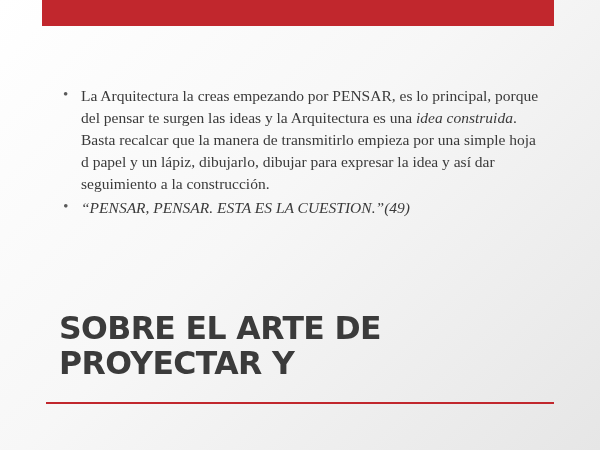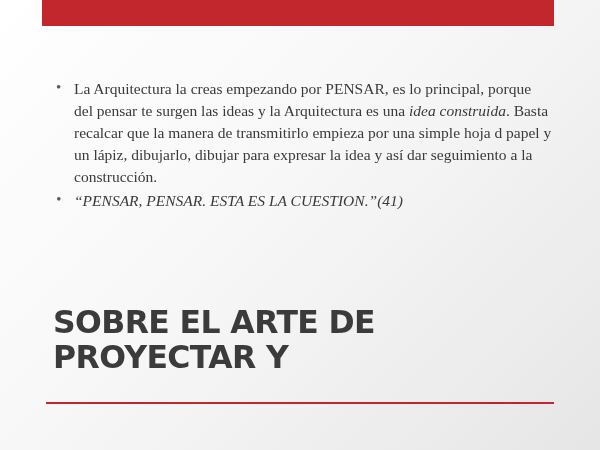--- a/index.html
+++ b/index.html
@@ -29,21 +29,21 @@
     background: #c1272d;
   }
   .body-block {
     position: absolute;
     top: 78px;
     left: 52px;
     width: 500px;
   }
   ul.bullets {
     list-style: none;
-    margin: 0;
+    margin: 7px;
     padding: 0;
   }
   ul.bullets li {
     position: relative;
     padding-left: 22px;
     margin-bottom: 2px;
     font-size: 15.5px;
     line-height: 1.42;
     color: #3a3a3a;
     text-align: left;
@@ -70,21 +70,21 @@
     width: 514px;
   }
   .title-text {
     font-family: "DejaVu Sans", sans-serif;
     font-weight: bold;
     font-size: 31.5px;
     line-height: 1.12;
     letter-spacing: -0.6px;
     color: #3b3b3b;
     text-transform: uppercase;
-    margin: 7px;
+    margin: 13px;
   }
   .title-rule {
     position: absolute;
     left: 46px;
     top: 402px;
     width: 508px;
     height: 2px;
     background: #c1272d;
   }
 </style>
@@ -94,21 +94,21 @@
 <div class="slide">
 
   <div class="top-bar"></div>
 
   <div class="body-block">
     <ul class="bullets">
       <li>
         <span>La Arquitectura la creas empezando por PENSAR, es lo principal, porque del pensar te surgen las ideas y la Arquitectura es una </span><span class="em-italic">idea construida</span><span>. Basta recalcar que la manera de transmitirlo empieza por una simple hoja d papel y un lápiz, dibujarlo, dibujar para expresar la idea y así dar seguimiento a la construcción.</span>
       </li>
       <li class="quote">
-        <span>“PENSAR, PENSAR. ESTA ES LA CUESTION.”(41)</span>
+        <span>“PENSAR, PENSAR. ESTA ES LA CUESTION.”(49)</span>
       </li>
     </ul>
   </div>
 
   <div class="title-block">
     <div class="title-text">SOBRE EL ARTE DE PROYECTAR Y</div>
   </div>
 
   <div class="title-rule"></div>
 

